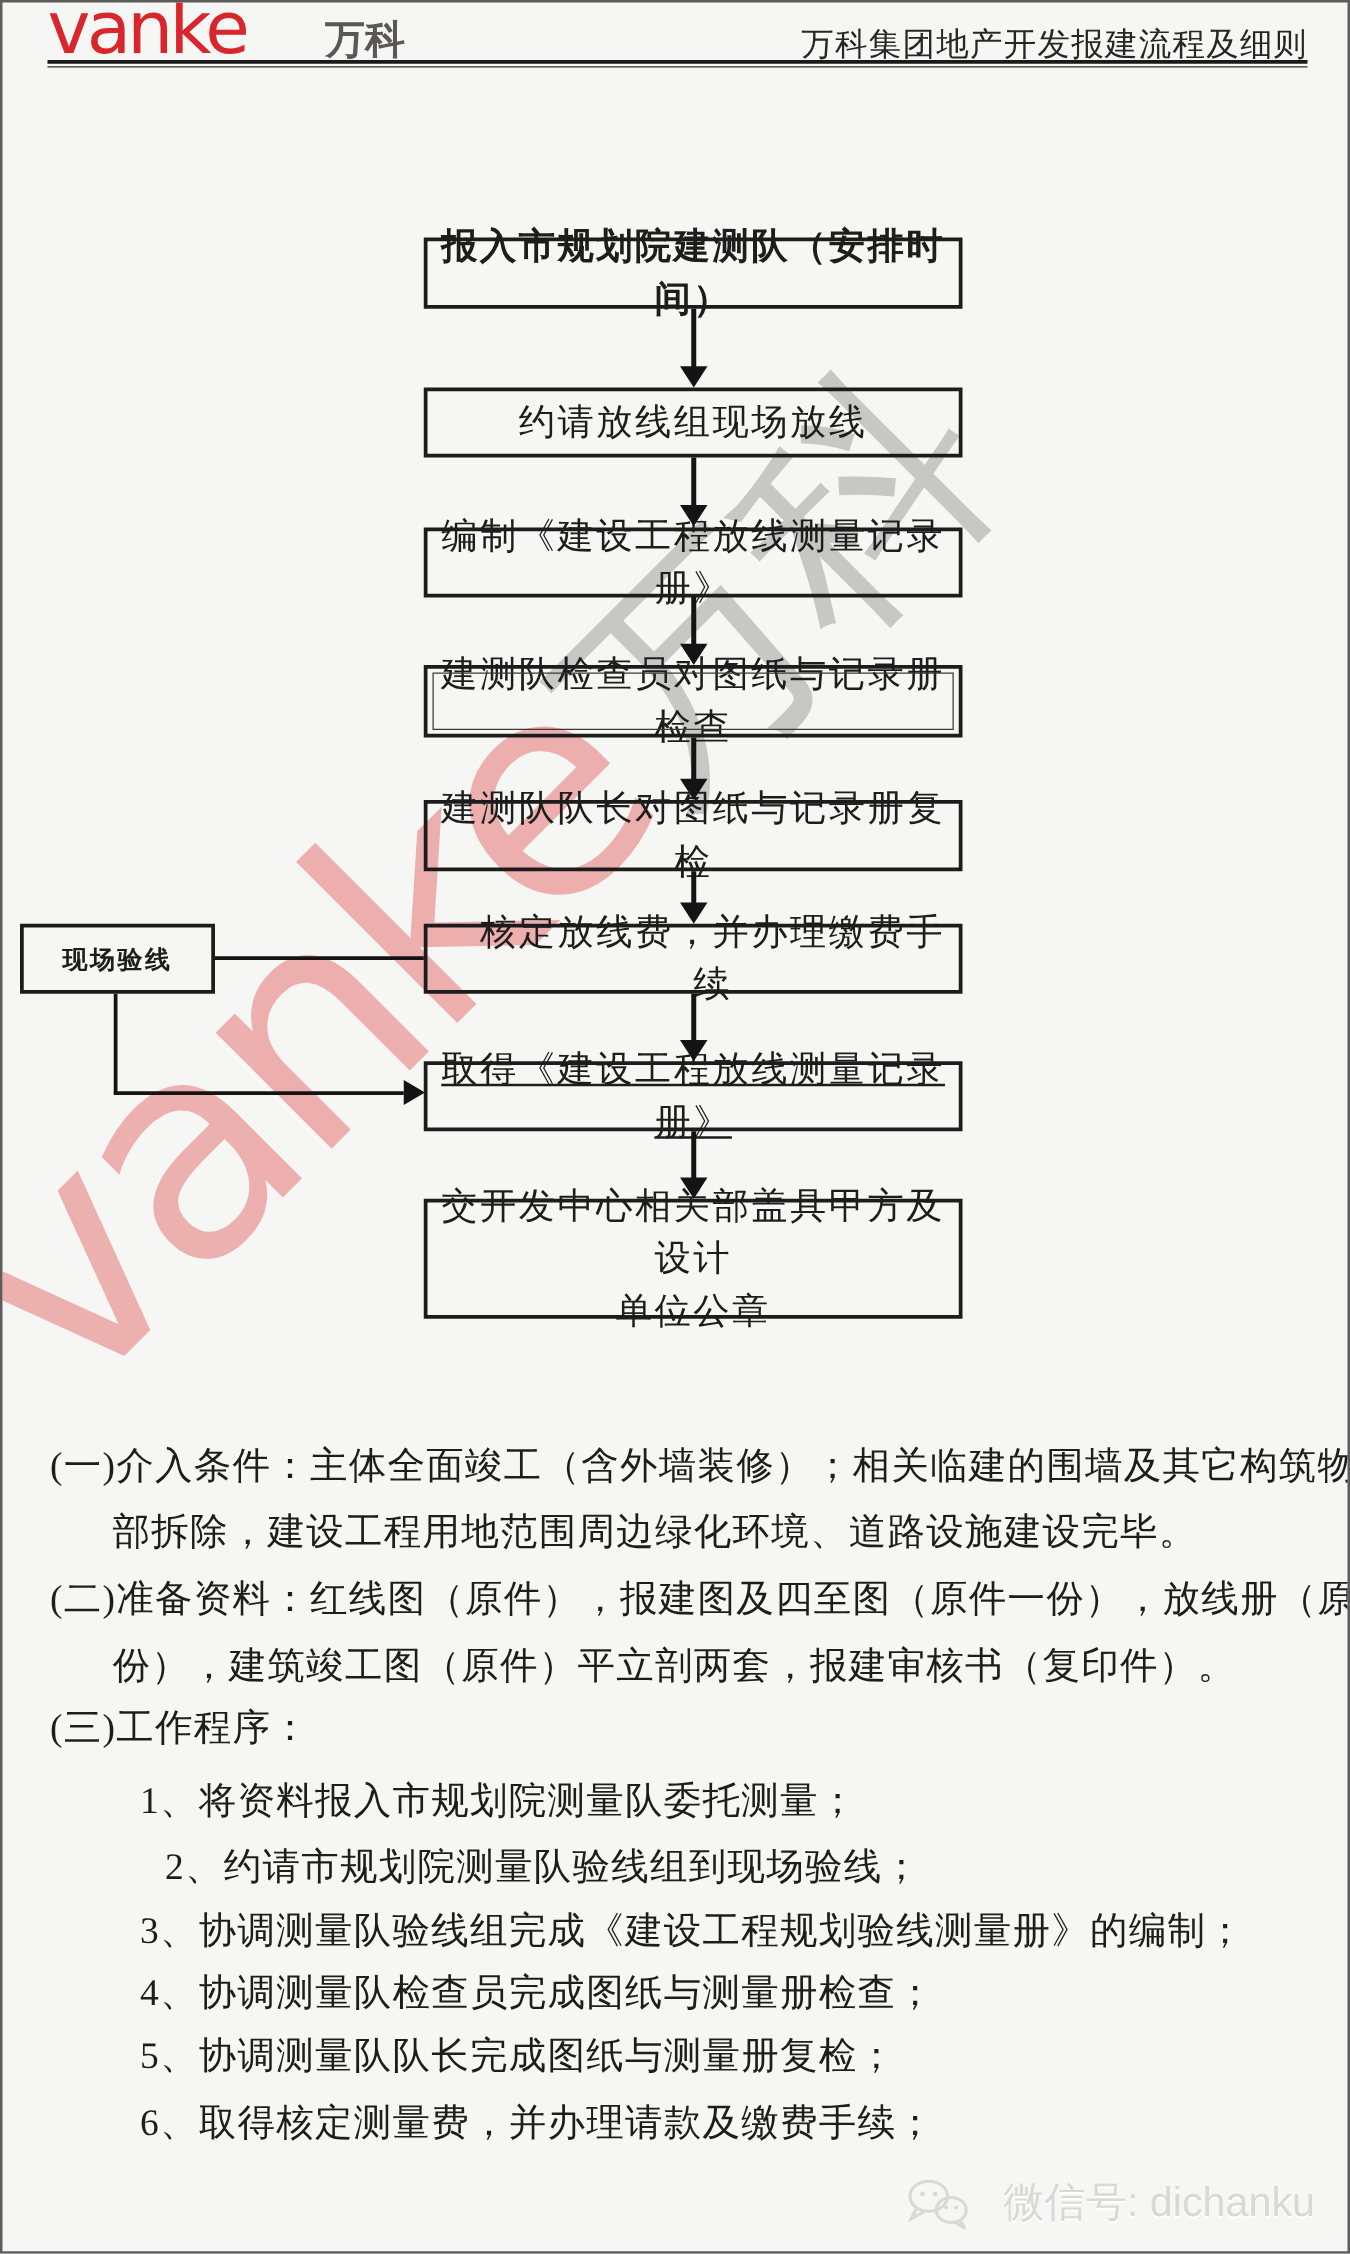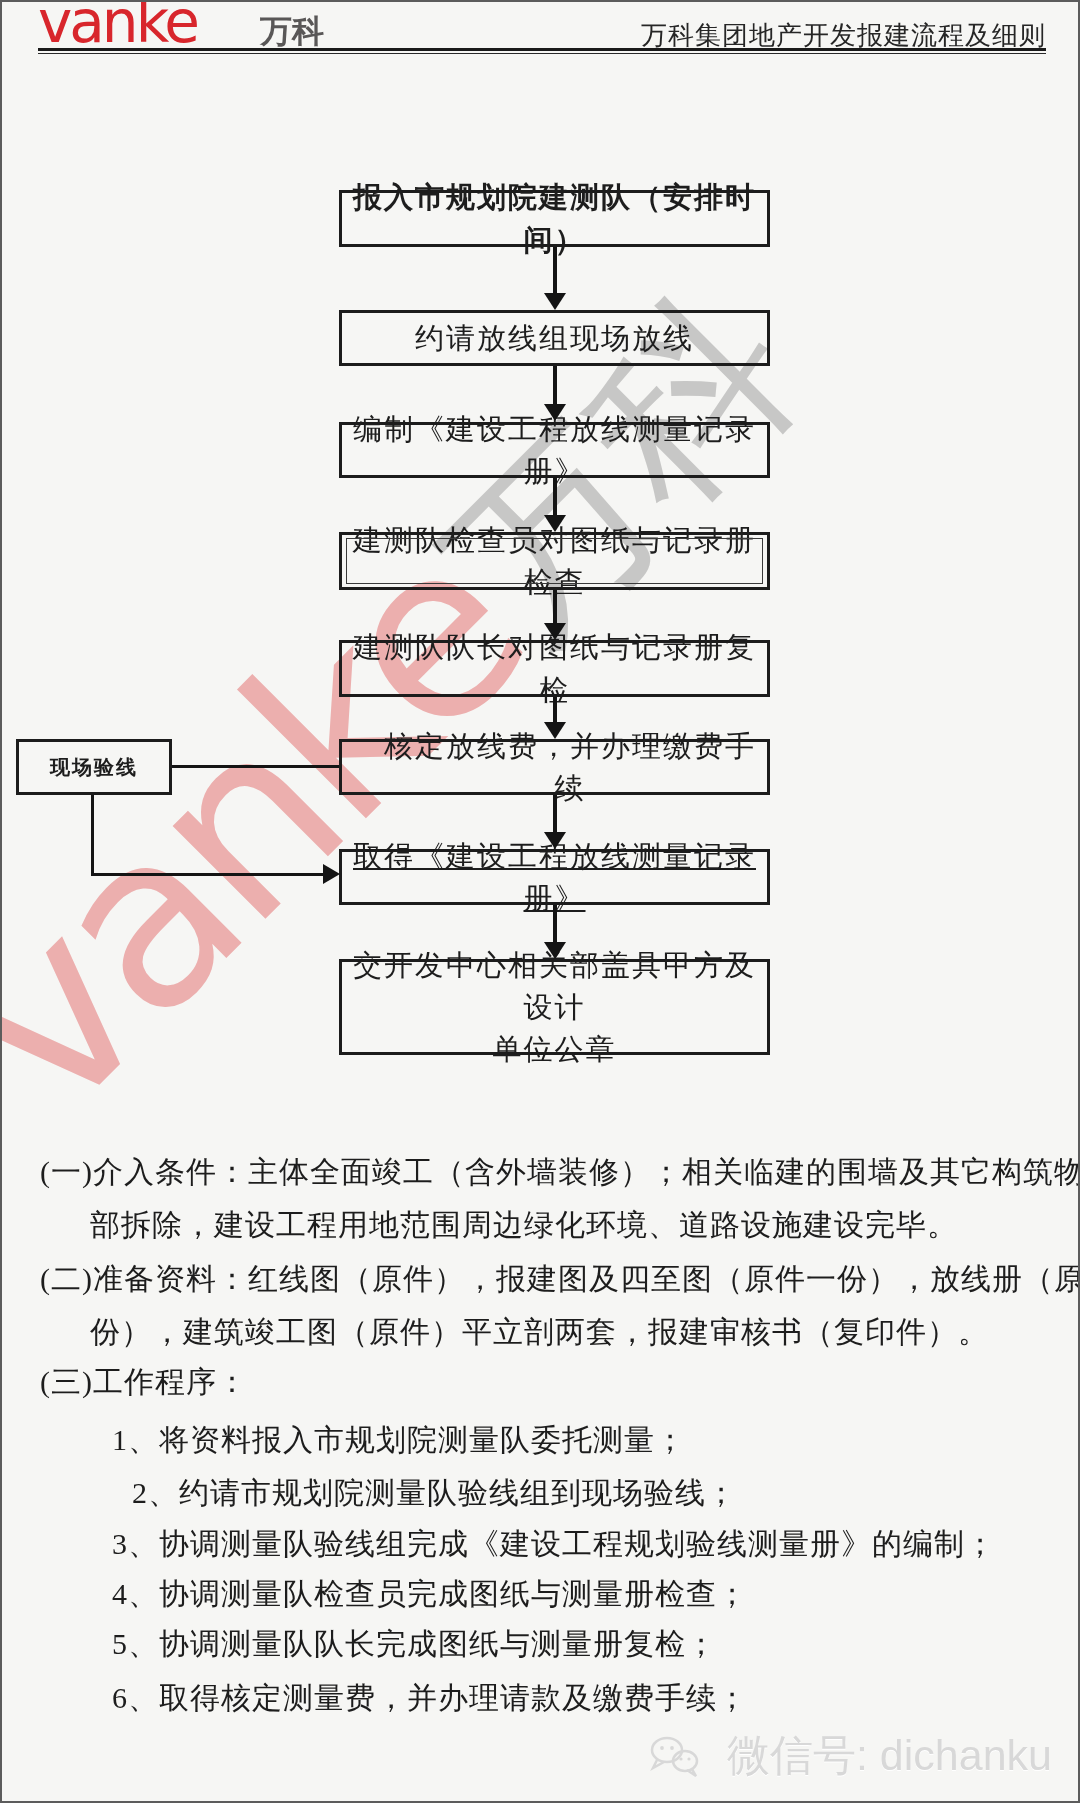--- a/index.html
+++ b/index.html
@@ -51,21 +51,21 @@
     border-left:11px solid transparent;border-right:11px solid transparent;border-top:17px solid #141414;}
   .conn{position:absolute;background:#141414;}
   .conn-head-right{position:absolute;width:0;height:0;
     border-top:10px solid transparent;border-bottom:10px solid transparent;border-left:17px solid #141414;}
   
   .line{position:absolute;font-size:30px;white-space:nowrap;z-index:1;letter-spacing:1px;}
   .h34{font-size:33px;font-weight:bold;letter-spacing:2px;}
   
   .footer{
     position:absolute;right:26px;bottom:16px;display:flex;align-items:center;gap:24px;
-    color:#d8d8d8;font-size:43px;z-index:1;
+    color:#d8d8d8;font-size:33px;z-index:1;
     font-family:"Liberation Sans","DejaVu Sans",sans-serif;
     text-shadow:0 1px 0 #ffffff;
   }
 </style>
 </head>
 <body>
 
 <div class="page">
 
   <div class="watermark">

